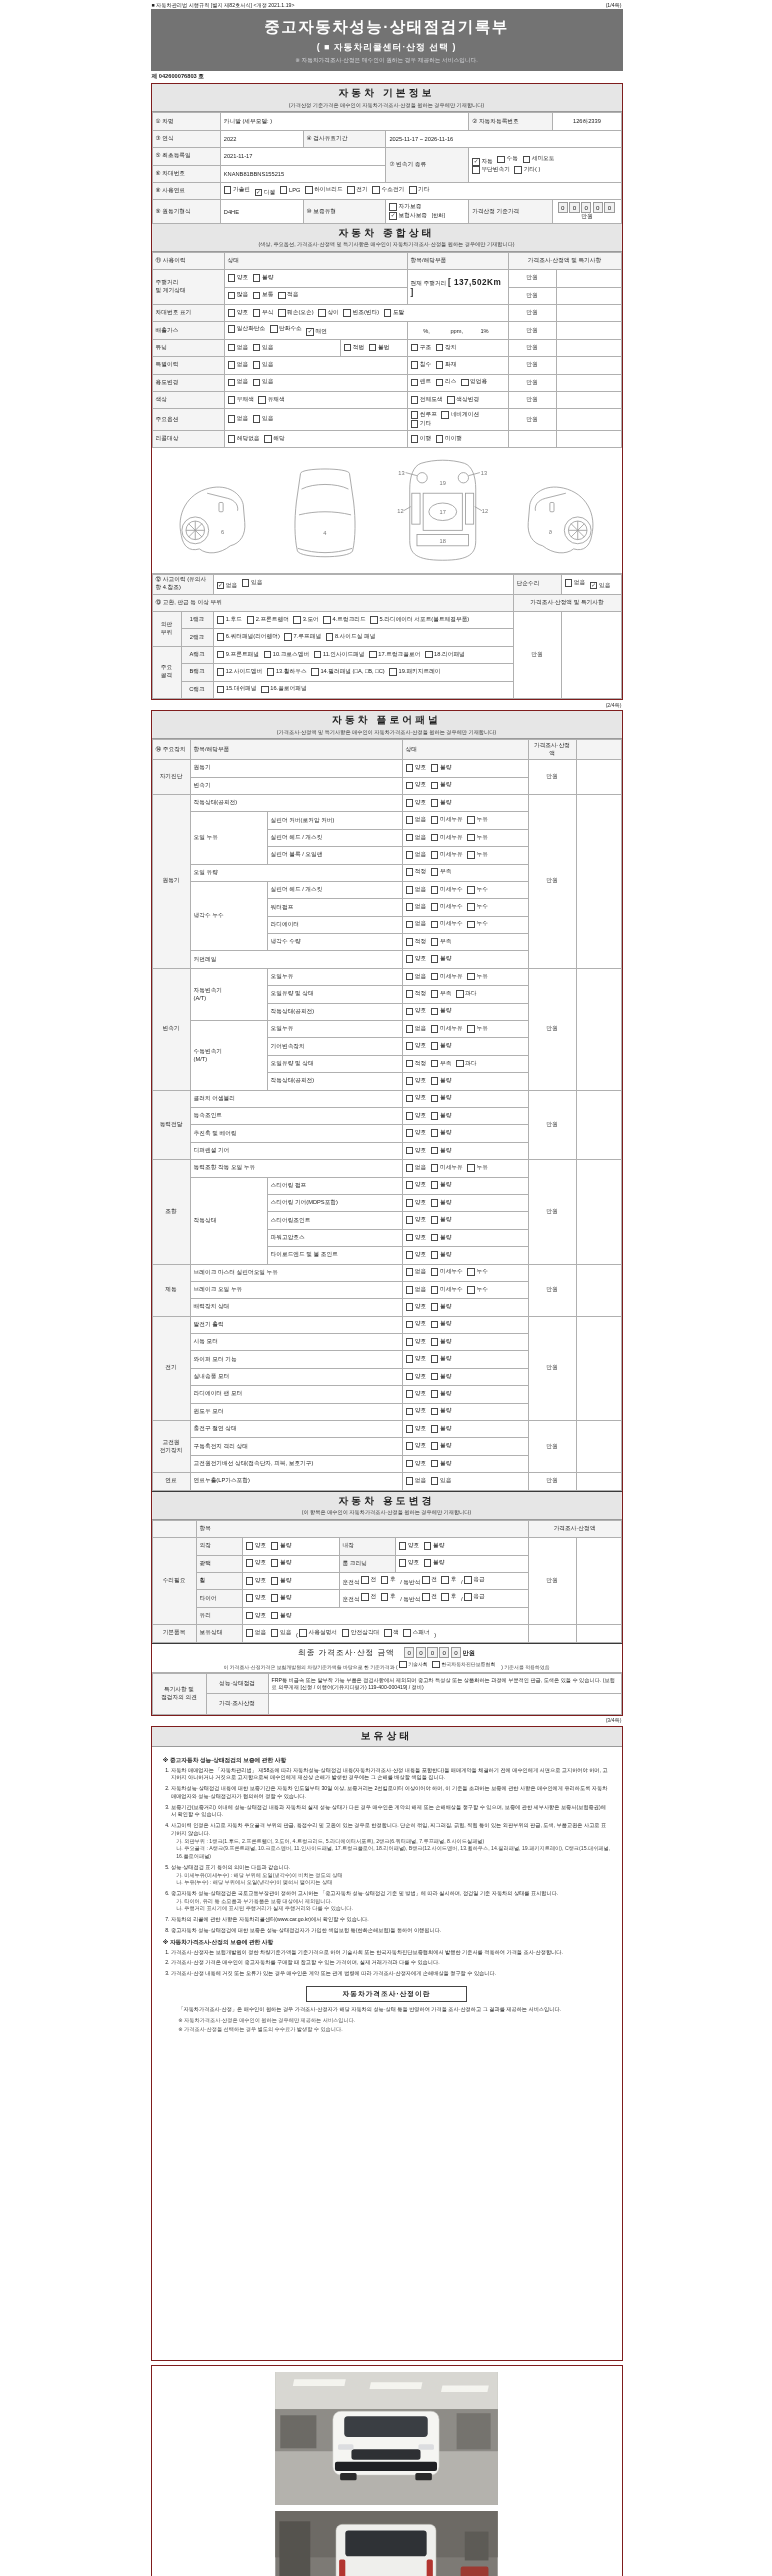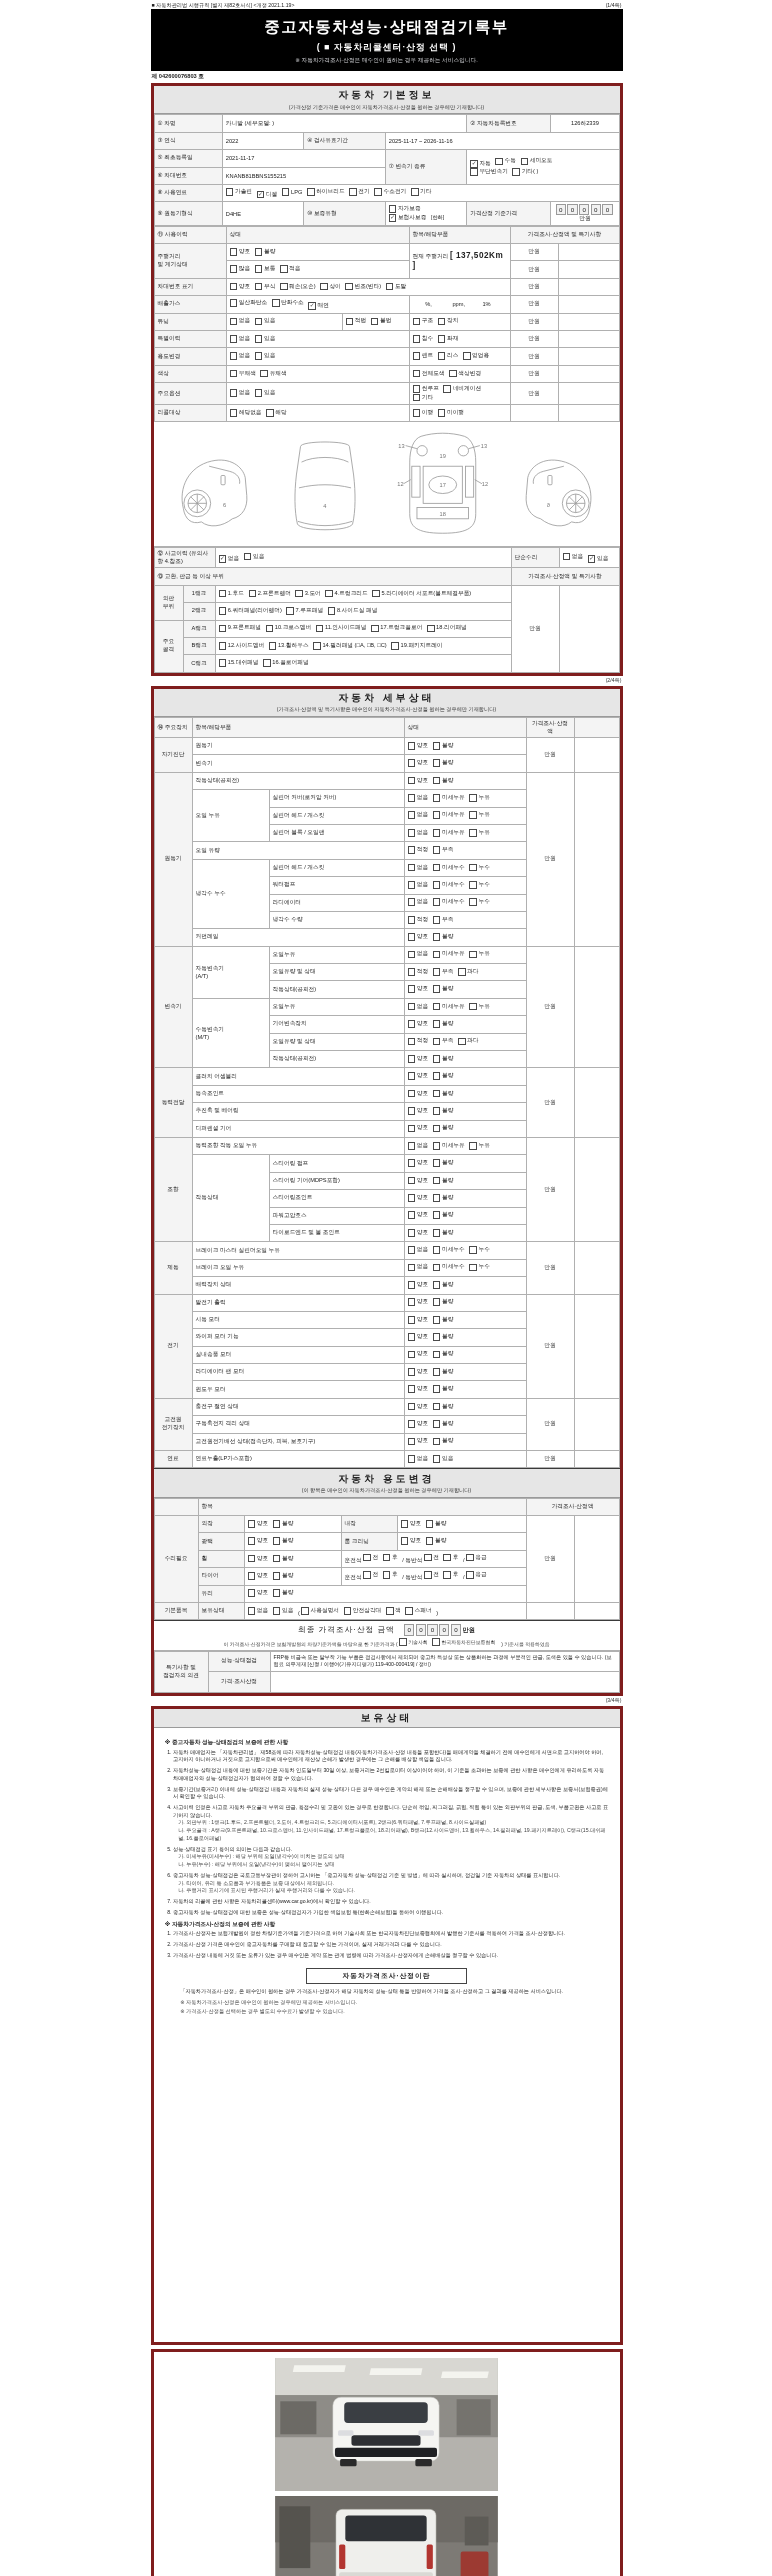--- a/index.html
+++ b/index.html
@@ -1,25 +1,25 @@
 <!DOCTYPE html>
 <html style="font-size:8.2px"><head>
 <meta charset="utf-8">
 <style>
   html,body{margin:0;padding:0;background:#fff;}
   .canvas{width:773px;height:2576px;background:#ffffff;position:relative;overflow:hidden;
           font-family:"Liberation Sans","DejaVu Sans",sans-serif;color:#222;}
   .doc{width:472px;margin:0 auto;padding-top:1px;}
   .meta-row{display:flex;justify-content:space-between;font-size:5.2px;color:#222;padding:0.5px 1px;}
-  .hdr{background:#000000;color:#fff;text-align:center;padding:8.2px 4.1px 6.2px;}
+  .hdr{background:#737373;color:#fff;text-align:center;padding:8.2px 4.1px 6.2px;}
   .hdr .t{font-size:15.5px;font-weight:bold;letter-spacing:1.5px;}
   .hdr .s{font-size:8.8px;font-weight:bold;margin-top:3.6px;letter-spacing:1px;}
   .hdr .n{font-size:5.7px;color:#d9dade;margin-top:3.1px;}
   .docno{font-size:5.7px;font-weight:bold;padding:2.1px 1px;}
-  .box{border:3px solid #7f1d1d;background:#fff;}
+  .box{border:1px solid #7f1d1d;background:#fff;}
   .band{background:#e6e6e6;border-bottom:0.5px solid #9a9a9a;text-align:center;padding:3.1px 2.1px 2.6px;}
   .band .bt{font-size:9.8px;font-weight:bold;letter-spacing:3.1px;}
   .band .bs{font-size:5.2px;margin-top:1.5px;color:#333;}
   .band .bl{font-size:4.9px;margin-top:1px;color:#555;}
   table{width:100%;border-collapse:collapse;table-layout:fixed;}
   td,th{border:0.5px solid #b0b0b0;font-size:5.7px;padding:1.5px 3.1px;vertical-align:middle;word-break:break-all;}
   tr,td{height:13.4px;}
   .lbl{background:#f4f4f4;}
   .ctr{text-align:center;}
   .grp{background:#f4f4f4;text-align:center;}
@@ -145,20 +145,24 @@
                 </span><span class="cb">
                   <span class="bx">✓</span>
                   <span>보험사보증</span>
                 </span><span style="font-size:5.2px">[한화]</span></td>
               <td class="lbl">가격산정 기준가격</td>
               <td class="ctr"><span class="digit">0</span><span class="digit">0</span><span class="digit">0</span><span class="digit">0</span><span class="digit">0</span><span>만원</span></td>
             </tr>
           </tbody>
         </table>
 
+      <div class="band">
+        <div class="bt">자동차 종합상태</div>
+        <div class="bs">(색상, 주요옵션, 가격조사·산정액 및 특기사항은 매수인이 자동차가격조사·산정을 원하는 경우에만 기재합니다)</div>
+      </div>
       <table id="overall-table">
           <colgroup>
             <col style="width:72px">
             <col style="width:116px">
             <col style="width:67px">
             <col style="width:101px">
             <col style="width:48px">
             <col>
           </colgroup>
           <tbody>
@@ -524,21 +528,21 @@
                 </span></td>
             </tr>
           </tbody>
         </table>
     </section>
 
     <div class="pgmark">(2/4쪽)</div>
 
     <section class="box">
       <div class="band">
-        <div class="bt">자동차 세부상태</div>
+        <div class="bt">자동차 플로어패널</div>
         <div class="bs">(가격조사·산정액 및 특기사항은 매수인이 자동차가격조사·산정을 원하는 경우에만 기재합니다)</div>
       </div>
       <table id="detail-table">
           <colgroup>
             <col style="width:38px">
             <col style="width:77px">
             <col style="width:135px">
             <col>
             <col style="width:48px">
             <col style="width:45px">

